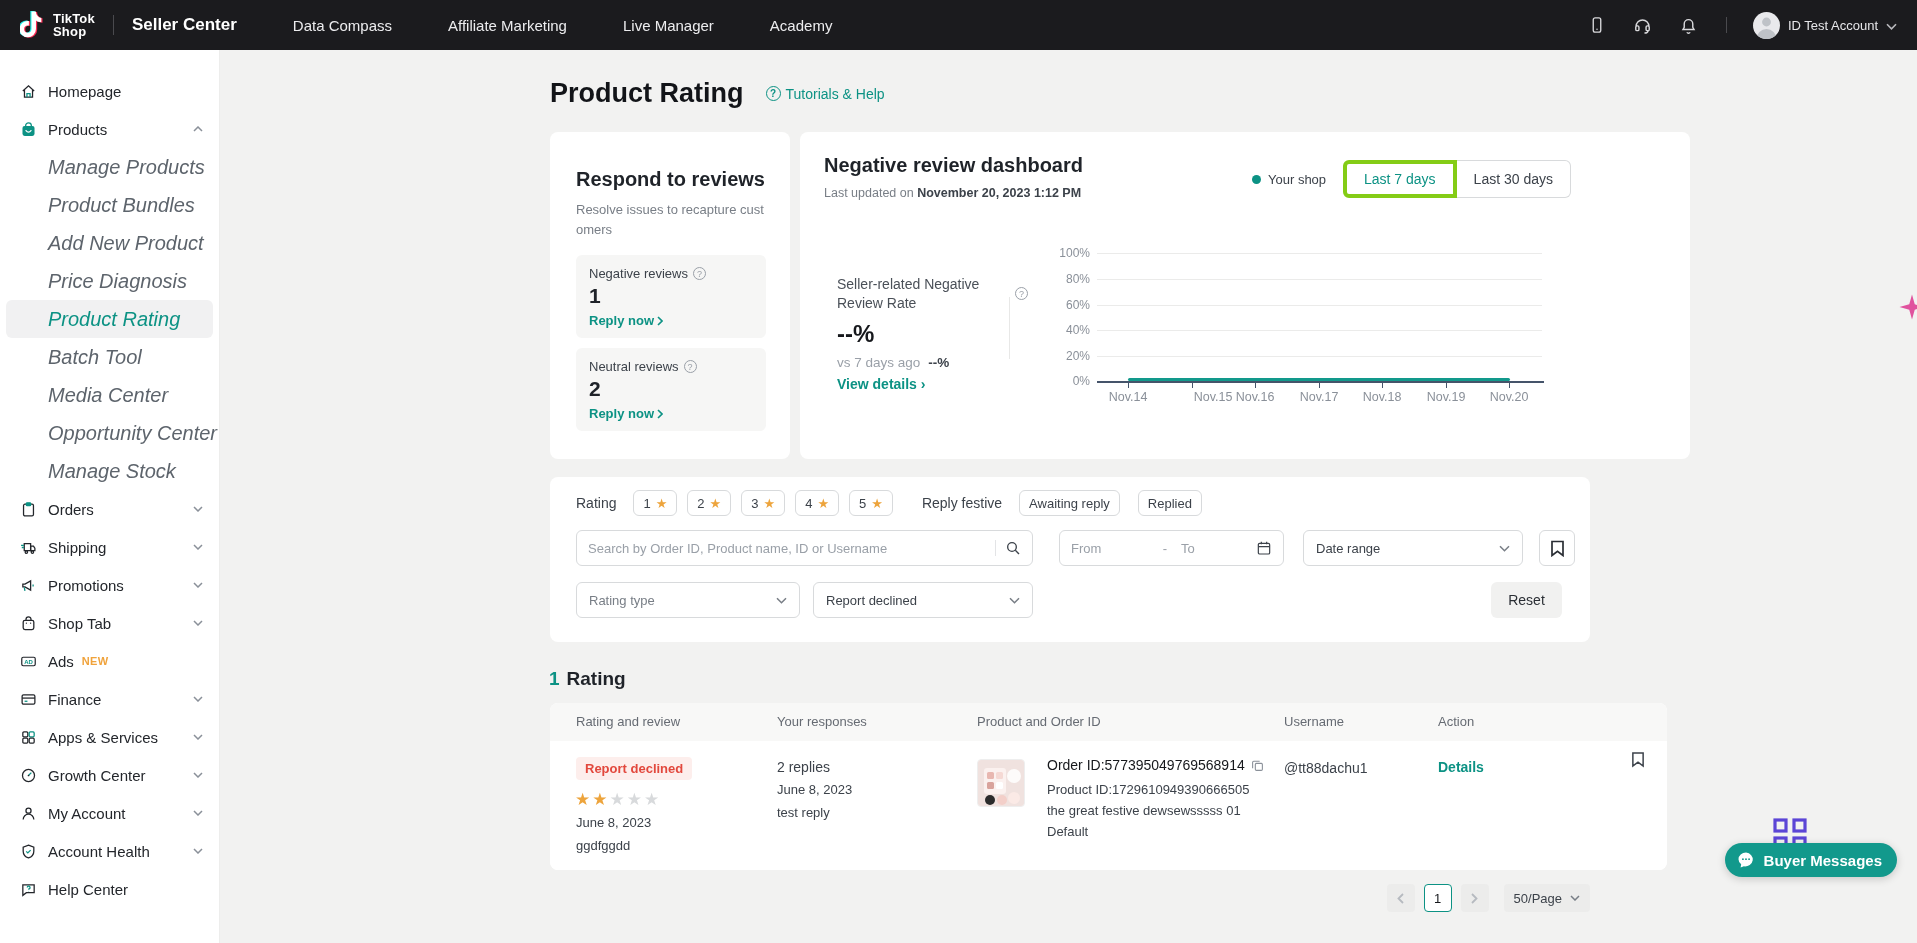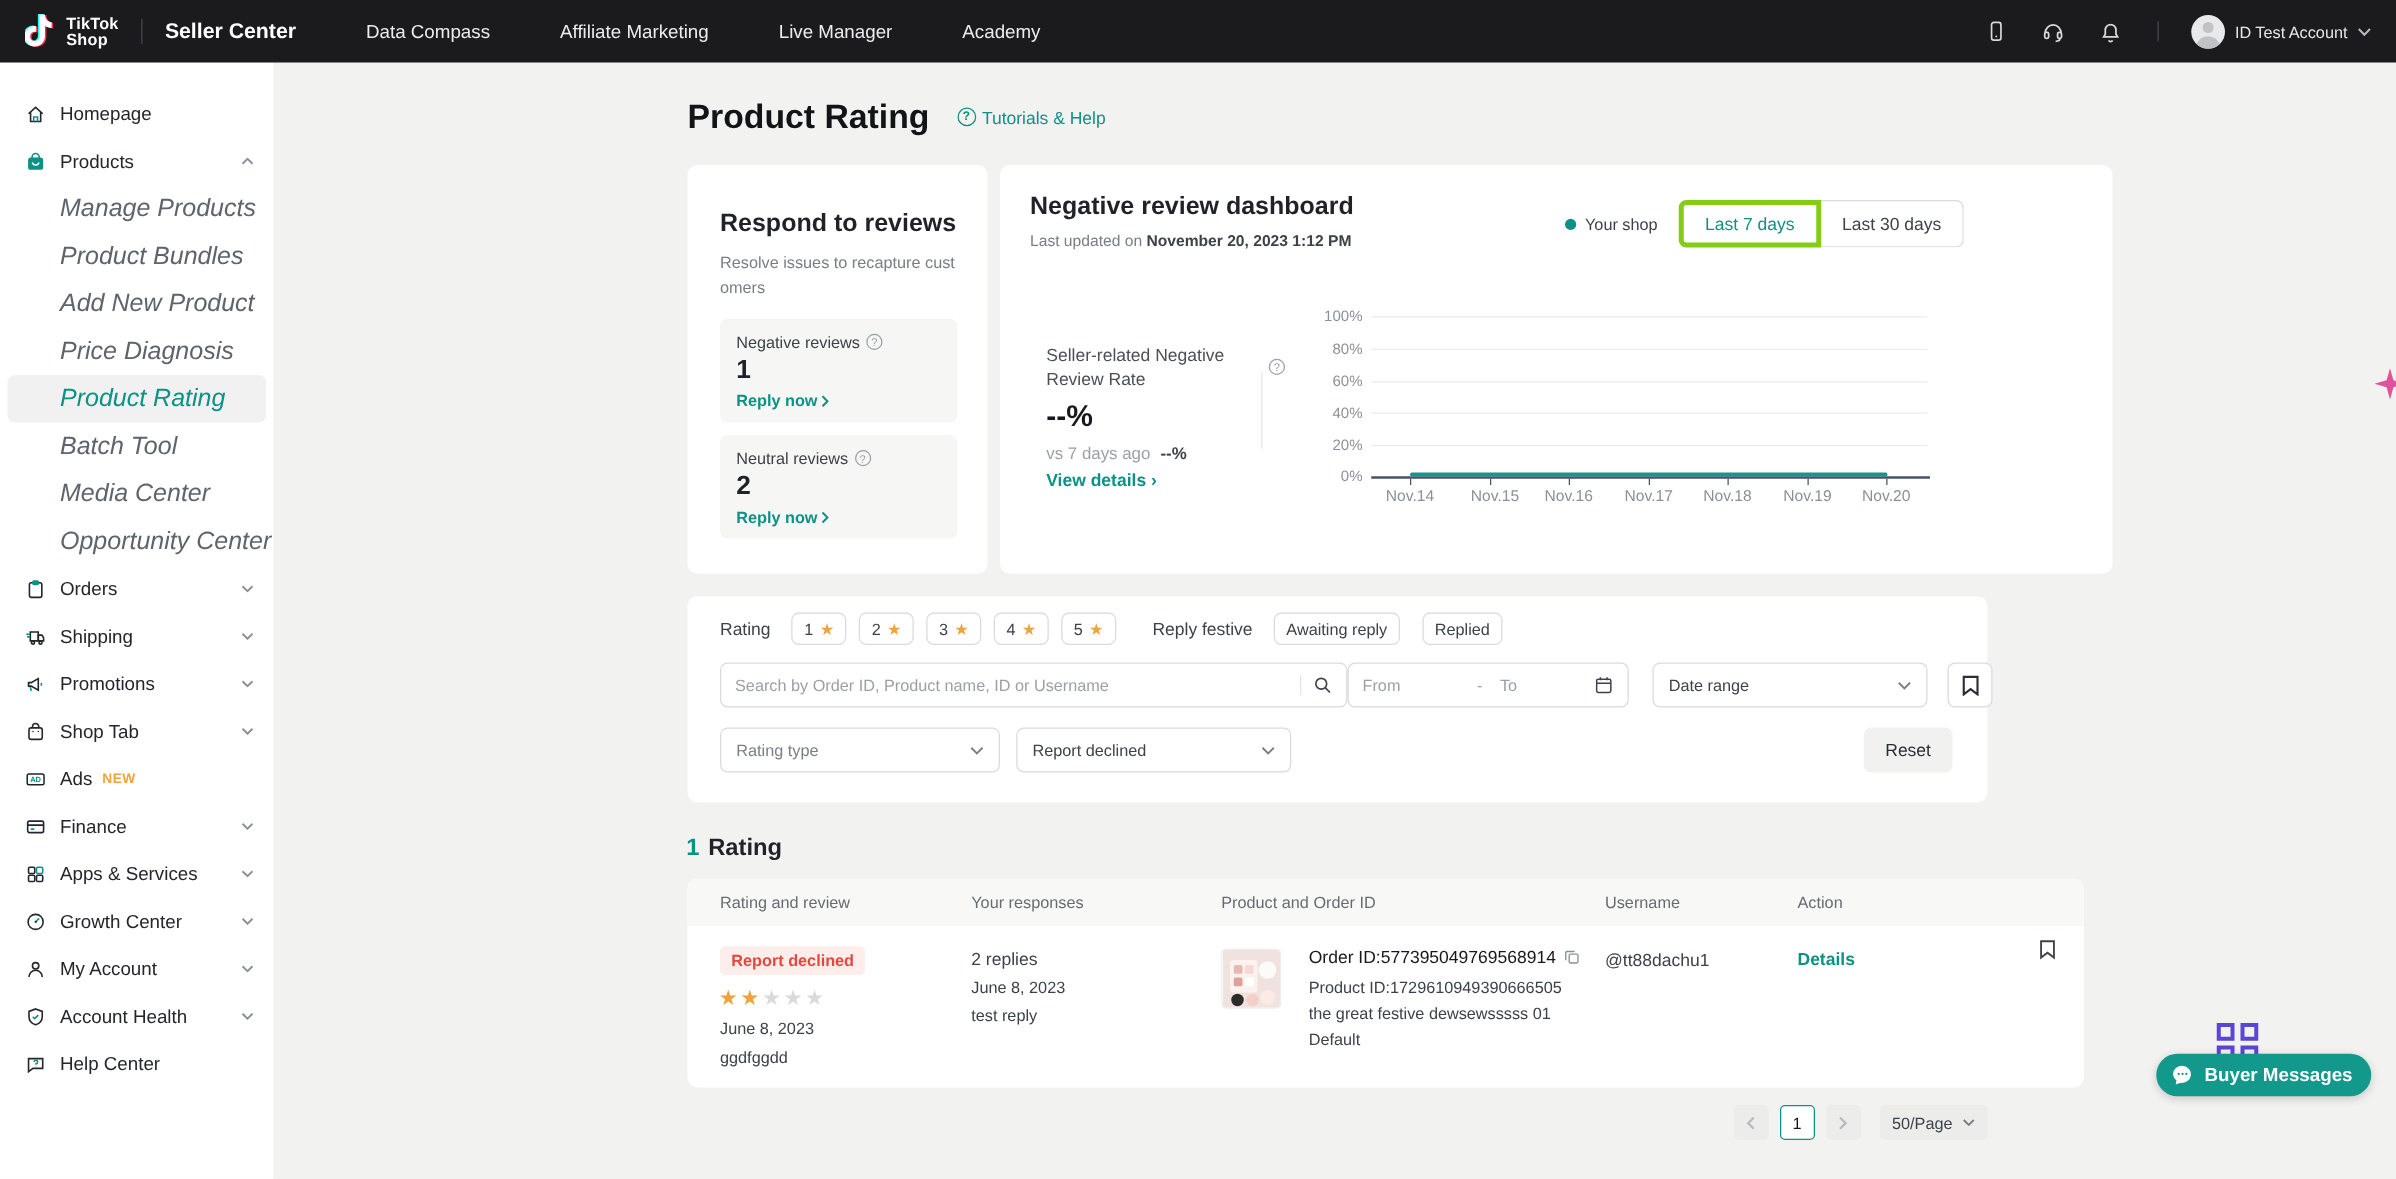--- a/index.html
+++ b/index.html
@@ -90,22 +90,22 @@
   .series-line { position:absolute; left:328px; width:382px; height:3px; border-radius:2px; background:#12998c; top:246px; }
 
   
   .card-filters { left:330px; top:427px; width:1040px; height:165px; }
   .f-row1 { position:absolute; left:26px; top:13px; height:26px; display:flex; align-items:center; }
   .f-label { font-size:14px; color:#3c424a; }
   .chip { height:26px; border:1px solid #d8dadc; border-radius:6px; background:#fff; padding:0 9px;
           display:inline-flex; align-items:center; gap:5px; font-size:13px; color:#3c424a; cursor:pointer; margin-right:10px; }
   .chip .star { color:#eda43c; font-size:13px; line-height:1; }
   .f-row2 { position:absolute; left:26px; top:53px; display:flex; }
-  .search-box { width:502px; height:36px; border:1px solid #d8dadc; border-radius:6px; background:#fff;
-                display:flex; align-items:center; padding:0 11px; margin-right:0; }
+  .search-box { width:457px; height:36px; border:1px solid #d8dadc; border-radius:6px; background:#fff;
+                display:flex; align-items:center; padding:0 11px; margin-right:26px; }
   .search-box input { border:none; outline:none; flex:1; font-size:13px; color:#3c424a; font-family:inherit; background:transparent; }
   .search-box input::placeholder { color:#9aa0a8; }
   .search-sep { width:1px; height:16px; background:#e3e4e6; margin:0 9px 0 4px; }
   .date-box { width:225px; height:36px; border:1px solid #d8dadc; border-radius:6px; background:#fff;
               display:flex; align-items:center; padding:0 11px; font-size:13px; color:#9aa0a8; margin-right:19px; cursor:pointer; }
   .date-box .dash { margin:0 14px 0 auto; color:#9aa0a8; }
   .date-box .to { margin-right:auto; }
   .selectbox { height:36px; border:1px solid #d8dadc; border-radius:6px; background:#fff;
                display:flex; align-items:center; padding:0 12px; font-size:13px; cursor:pointer; }
   .selectbox .chev { margin-left:auto; color:#787e86; display:flex; }
@@ -259,20 +259,23 @@
     </div>
   <div class="side-item sub">
       <span class="s-label">Batch Tool</span>
     </div>
   <div class="side-item sub">
       <span class="s-label">Media Center</span>
     </div>
   <div class="side-item sub">
       <span class="s-label">Opportunity Center</span>
     </div>
+  <div class="side-item sub">
+      <span class="s-label">Manage Stock</span>
+    </div>
   <div class="side-item">
     <span class="s-icon">
         <svg width="17" height="17" viewBox="0 0 24 24" fill="none" stroke="currentColor" stroke-width="1.8">
           <rect x="5" y="4.5" width="14" height="16.5" rx="2"></rect>
           <rect x="9" y="2.5" width="6" height="4" rx="1" fill="#0c9284" stroke="#0c9284"></rect>
         </svg>
       </span>
     <span class="s-label">Orders</span>
     <span class="s-chev">
         <svg width="10" height="6" viewBox="0 0 10 6" fill="none" stroke="currentColor" stroke-width="1.5">
@@ -510,21 +513,21 @@
       <div class="axis-line"></div>
       <div class="series-line"></div>
       <div class="tick" style="left:328px"></div>
         <div class="tick" style="left:392px"></div>
       <div class="tick" style="left:455px"></div>
         <div class="tick" style="left:519px"></div>
       <div class="tick" style="left:582px"></div>
         <div class="tick" style="left:646px"></div>
       <div class="tick" style="left:709px"></div>
       <span class="xlab" style="left:296px">Nov.14</span>
-      <span class="xlab" style="left:364px">Nov.15</span>
+      <span class="xlab" style="left:381px">Nov.15</span>
       <span class="xlab" style="left:423px">Nov.16</span>
       <span class="xlab" style="left:487px">Nov.17</span>
       <span class="xlab" style="left:550px">Nov.18</span>
       <span class="xlab" style="left:614px">Nov.19</span>
       <span class="xlab" style="left:677px">Nov.20</span>
     </div>
   </section>
 
   <section class="card card-filters">
     <div class="f-row1">

